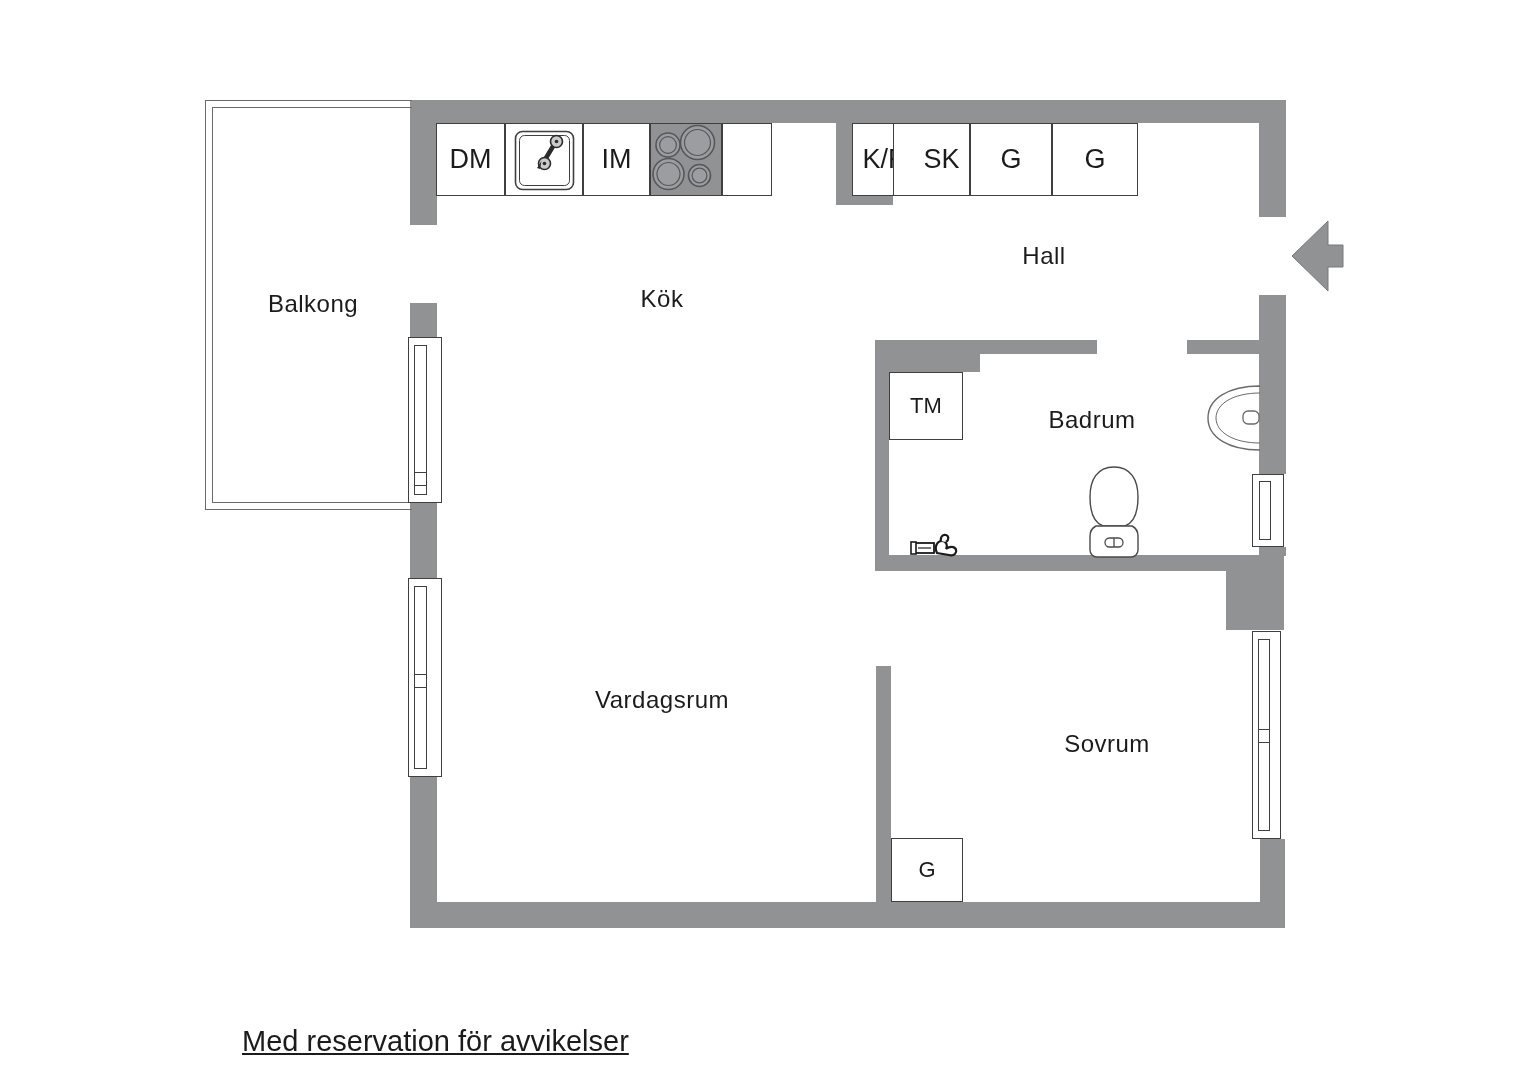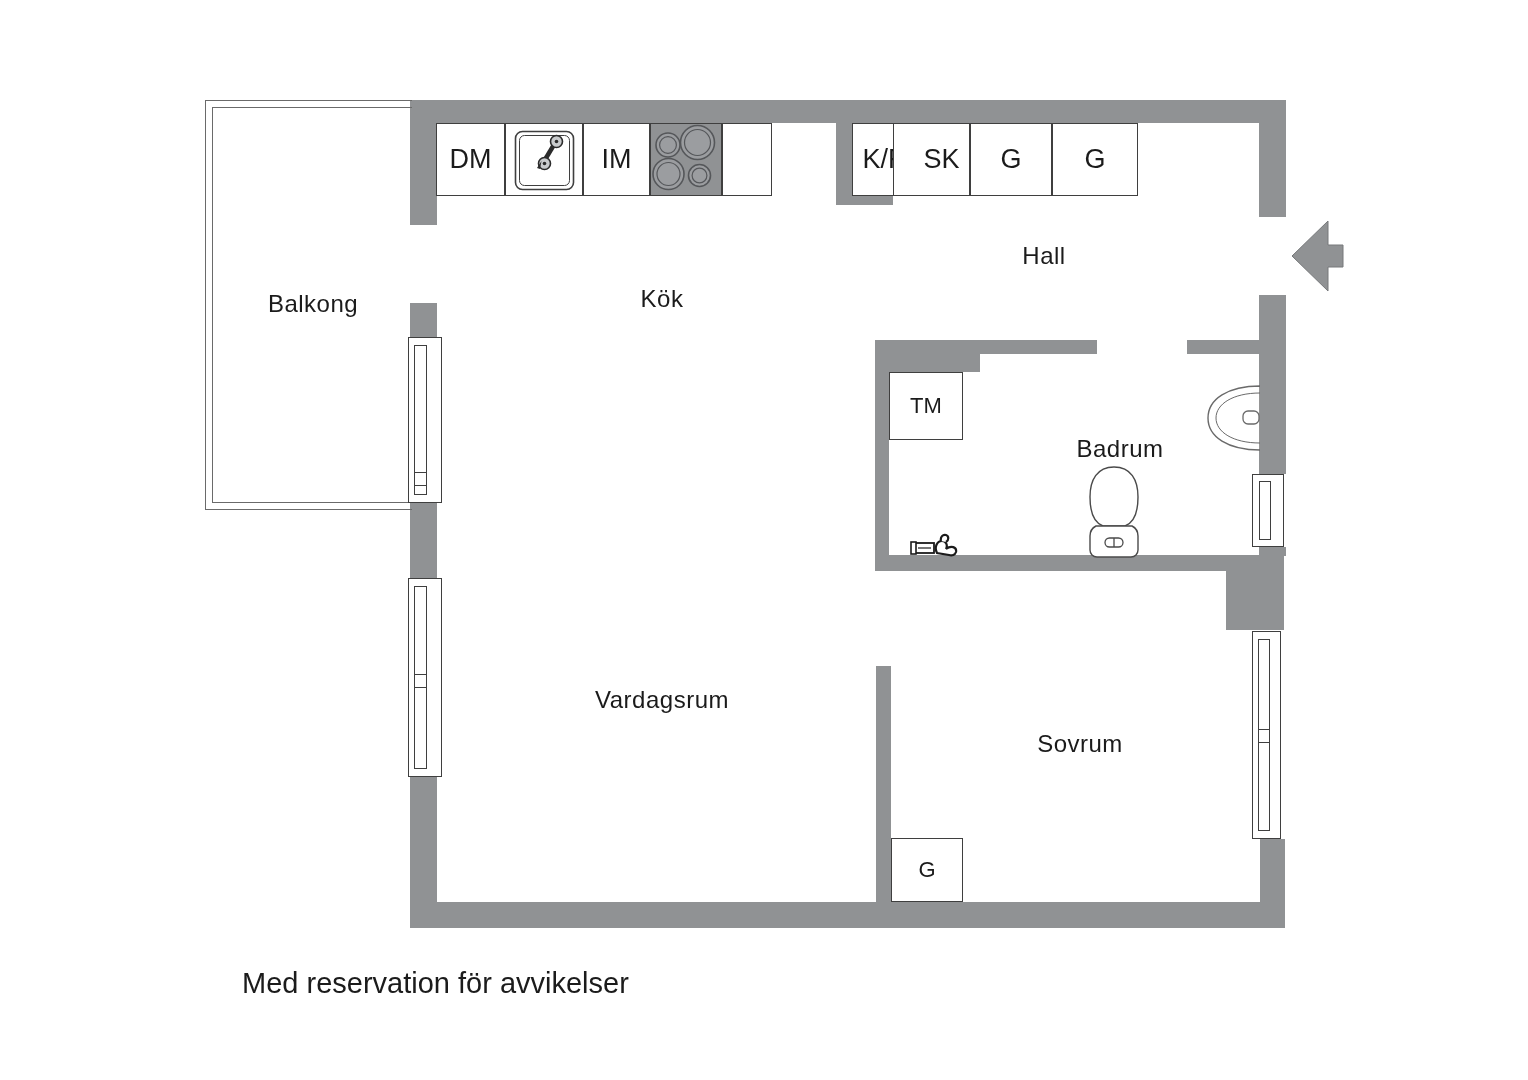--- a/index.html
+++ b/index.html
@@ -166,19 +166,19 @@
     <span>G</span>
   </div>
 
   <svg class="icon" style="left:1291px;top:220px;" width="54" height="72" viewBox="0 0 54 72">
     <polygon points="1,36 37,1 37,25 52,25 52,47 37,47 37,71" fill="var(--wall,#909294)" stroke="#77797b" stroke-width="1"></polygon>
   </svg>
 
   <div class="room-label" style="left:313px;top:304px;">Balkong</div>
   <div class="room-label" style="left:662px;top:299px;">Kök</div>
   <div class="room-label" style="left:1044px;top:256px;">Hall</div>
-  <div class="room-label" style="left:1092px;top:449px;margin-left:28px;">Badrum</div>
+  <div class="room-label" style="left:1092px;top:420px;">Badrum</div>
   <div class="room-label" style="left:662px;top:700px;">Vardagsrum</div>
-  <div class="room-label" style="left:1080px;top:744px;">Sovrum</div>
+  <div class="room-label" style="left:1107px;top:744px;">Sovrum</div>
 
-  <div class="footer" style="left:242px;top:967px;">Med reservation för avvikelser</div>
+  <div class="footer" style="left:242px;top:1025px;text-decoration:underline;">Med reservation för avvikelser</div>
 
 </div>
 
 </body></html>

